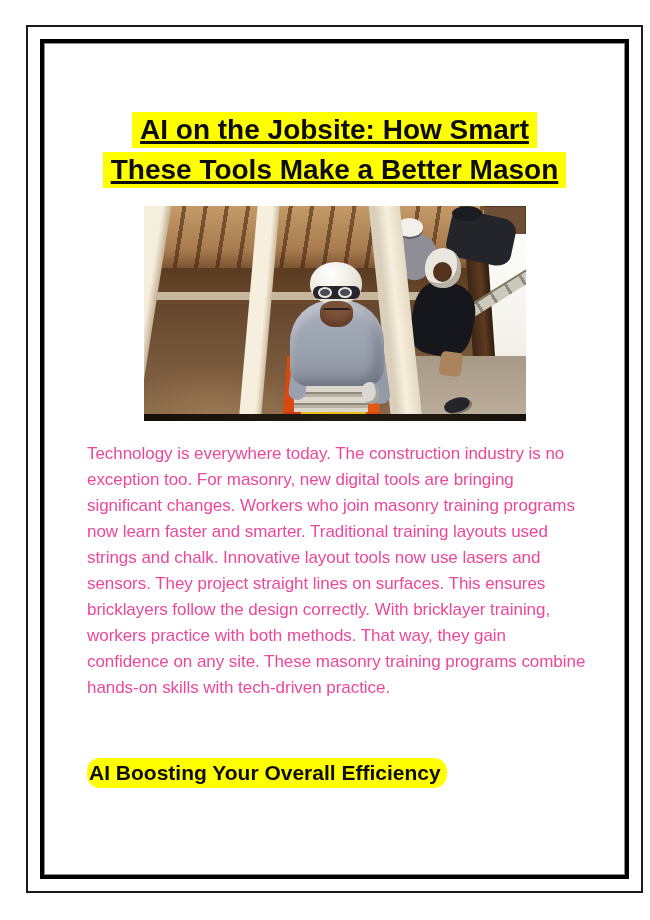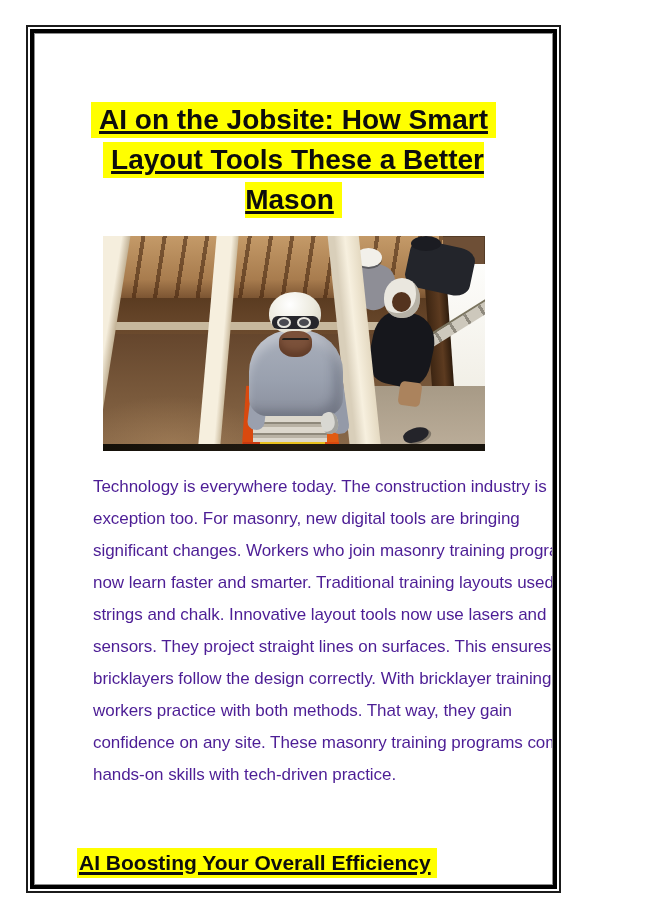--- a/index.html
+++ b/index.html
@@ -1,35 +1,35 @@
 <!DOCTYPE html>
 <html><head>
 <meta charset="utf-8">
 <style>
   * { box-sizing: border-box; margin: 0; padding: 0; }
   html,body { background:#ffffff; }
   body { width:650px; height:920px; position:relative; font-family:"Liberation Sans","DejaVu Sans",sans-serif; }
 
   
-  .frame   { position:absolute; left:26px; top:25px; width:535px; height:868px;
-             border:2px solid #1b1b1b; padding:2px; background:#fff; }
+  .frame   { position:absolute; left:26px; top:25px; width:617px; height:868px;
+             border:2px solid #1b1b1b; padding:12px; background:#fff; }
   .frame-b { width:100%; height:100%; border:4px solid #000; }
   .frame-c { width:100%; height:100%; border:1px solid #8d8d8d; overflow:hidden;
              padding:66px 42px 0 42px; background:#fff; }
 
   
   h1.title { text-align:center; font-size:28px; line-height:40px; font-weight:bold;
              color:#0d0d0d; margin:0 0 16px 0; }
   .hl  { background:#ffff00; padding:2px 8px 3px 8px;
          text-decoration:underline; text-decoration-thickness:2.5px; text-underline-offset:2px; }
   h2.subhead { font-size:21px; font-weight:bold; color:#0d0d0d; margin:60px 0 17px 0; }
   .hl2 { background:#ffff00; padding:3px 6px 4px 2px;
-         text-decoration:underline; text-decoration-thickness:2.5px; text-underline-offset:2px; }
-  p.body { font-size:17px; line-height:32px; color:#4c1d95; letter-spacing:-0.05px;
-           width:501px; margin:20px 0 0 16px; }
+         text-decoration-thickness:2.5px; text-underline-offset:2px;border-radius:13px; }
+  p.body { font-size:17px; line-height:26px; color:#ec4899; letter-spacing:-0.05px;
+           width:501px; margin:20px 0 0 0; }
   p.body.second { margin-top:0; }
 
   
   figure.photo { position:relative; width:382px; height:215px; margin:0 auto; overflow:hidden;
                  background:#6e4f36; box-shadow:0 0 0 1px rgba(40,25,10,.35) inset; }
   .photo div { position:absolute; }
   .ph-ceiling { left:0; top:0; width:340px; height:62px;
       background:
         repeating-linear-gradient(99deg, rgba(62,31,10,0) 0 17px, rgba(62,31,10,.55) 17px 21px),
         linear-gradient(180deg,#c49a68 0%, #a87c4e 70%, #7c5532 100%); }
@@ -118,21 +118,21 @@
 </style>
 </head>
 <body>
 
 <div class="frame">
  <div class="frame-b">
   <div class="frame-c">
 
     <h1 class="title">
       <span class="hl">AI on the Jobsite: How Smart</span><br>
-      <span class="hl">Layout Tools These a Better Mason</span>
+      <span class="hl">These Tools Make a Better Mason</span>
     </h1>
 
     <figure class="photo" aria-label="Masonry trainee in a grey hoodie and white hard hat with goggles climbing an orange ladder, watched by workers in hard hats inside a wood-framed building">
       <div class="ph-floor"></div>
       <div class="ph-wall"></div>
       <div class="ph-ceiling"></div>
       <div class="ph-lightboard"></div>
       <div class="ph-bright"></div>
       <div class="ph-plank"></div>
       <div class="ph-plywood-br"></div>

